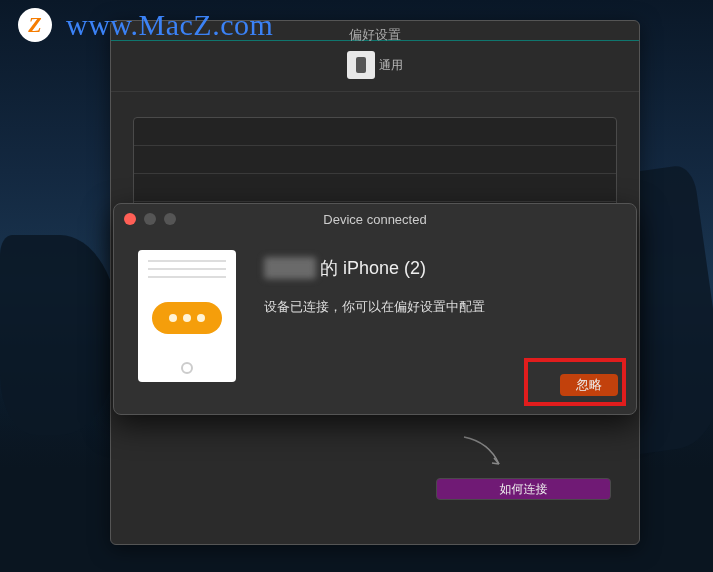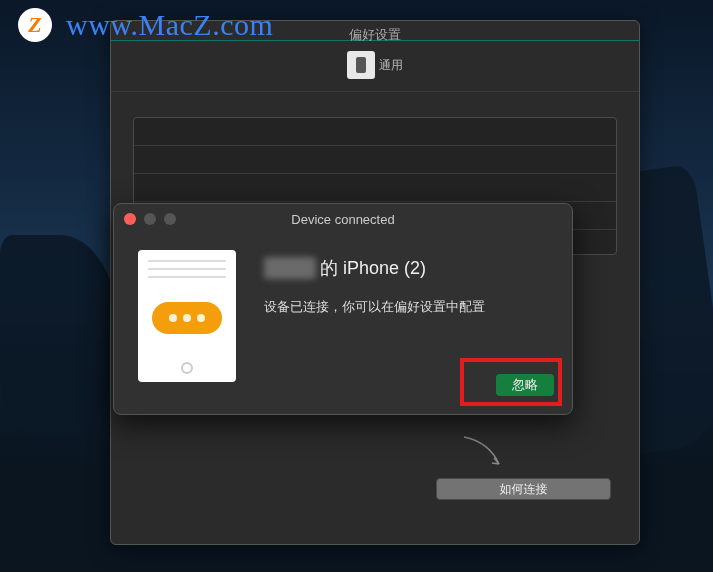--- a/index.html
+++ b/index.html
@@ -169,21 +169,21 @@
   align-items: center;
 }
 .help-link { color: #3b82f6; text-decoration: underline; margin-left: 4px; }
 
 .how-connect-btn {
   position: absolute;
   bottom: 44px;
   right: 28px;
   width: 175px;
   height: 22px;
-  background: #737373;
+  background: #701a75;
   border: 1px solid #4a4a4a;
   border-radius: 4px;
   color: #eee;
   font-size: 12px;
   text-align: center;
   line-height: 20px;
 }
 
 .arrow-curve {
   position: absolute;
@@ -191,21 +191,21 @@
   right: 130px;
   width: 50px;
   height: 40px;
 }
 
 
 .dialog {
   position: absolute;
   top: 203px;
   left: 113px;
-  width: 460px;
+  width: 524px;
   height: 212px;
   background: #313131;
   border: 1px solid #555;
   border-radius: 8px;
   z-index: 30;
   box-shadow: 0 10px 30px rgba(0,0,0,0.7);
 }
 .dialog-titlebar {
   height: 30px;
   display: flex;
@@ -302,21 +302,21 @@
 }
 .dlg-btn {
   height: 22px;
   padding: 0 16px;
   border-radius: 4px;
   font-size: 13px;
   line-height: 22px;
   text-align: center;
   border: none;
 }
-.btn-ignore { background: #15803d; color: #eee; }
+.btn-ignore { background: #c2410c; color: #eee; }
 .btn-start { background: #2563eb; color: #fff; }
 
 .red-highlight {
   position: absolute;
   right: 10px;
   bottom: 8px;
   width: 102px;
   height: 48px;
   border: 4px solid #e11d1d;
   z-index: 31;

